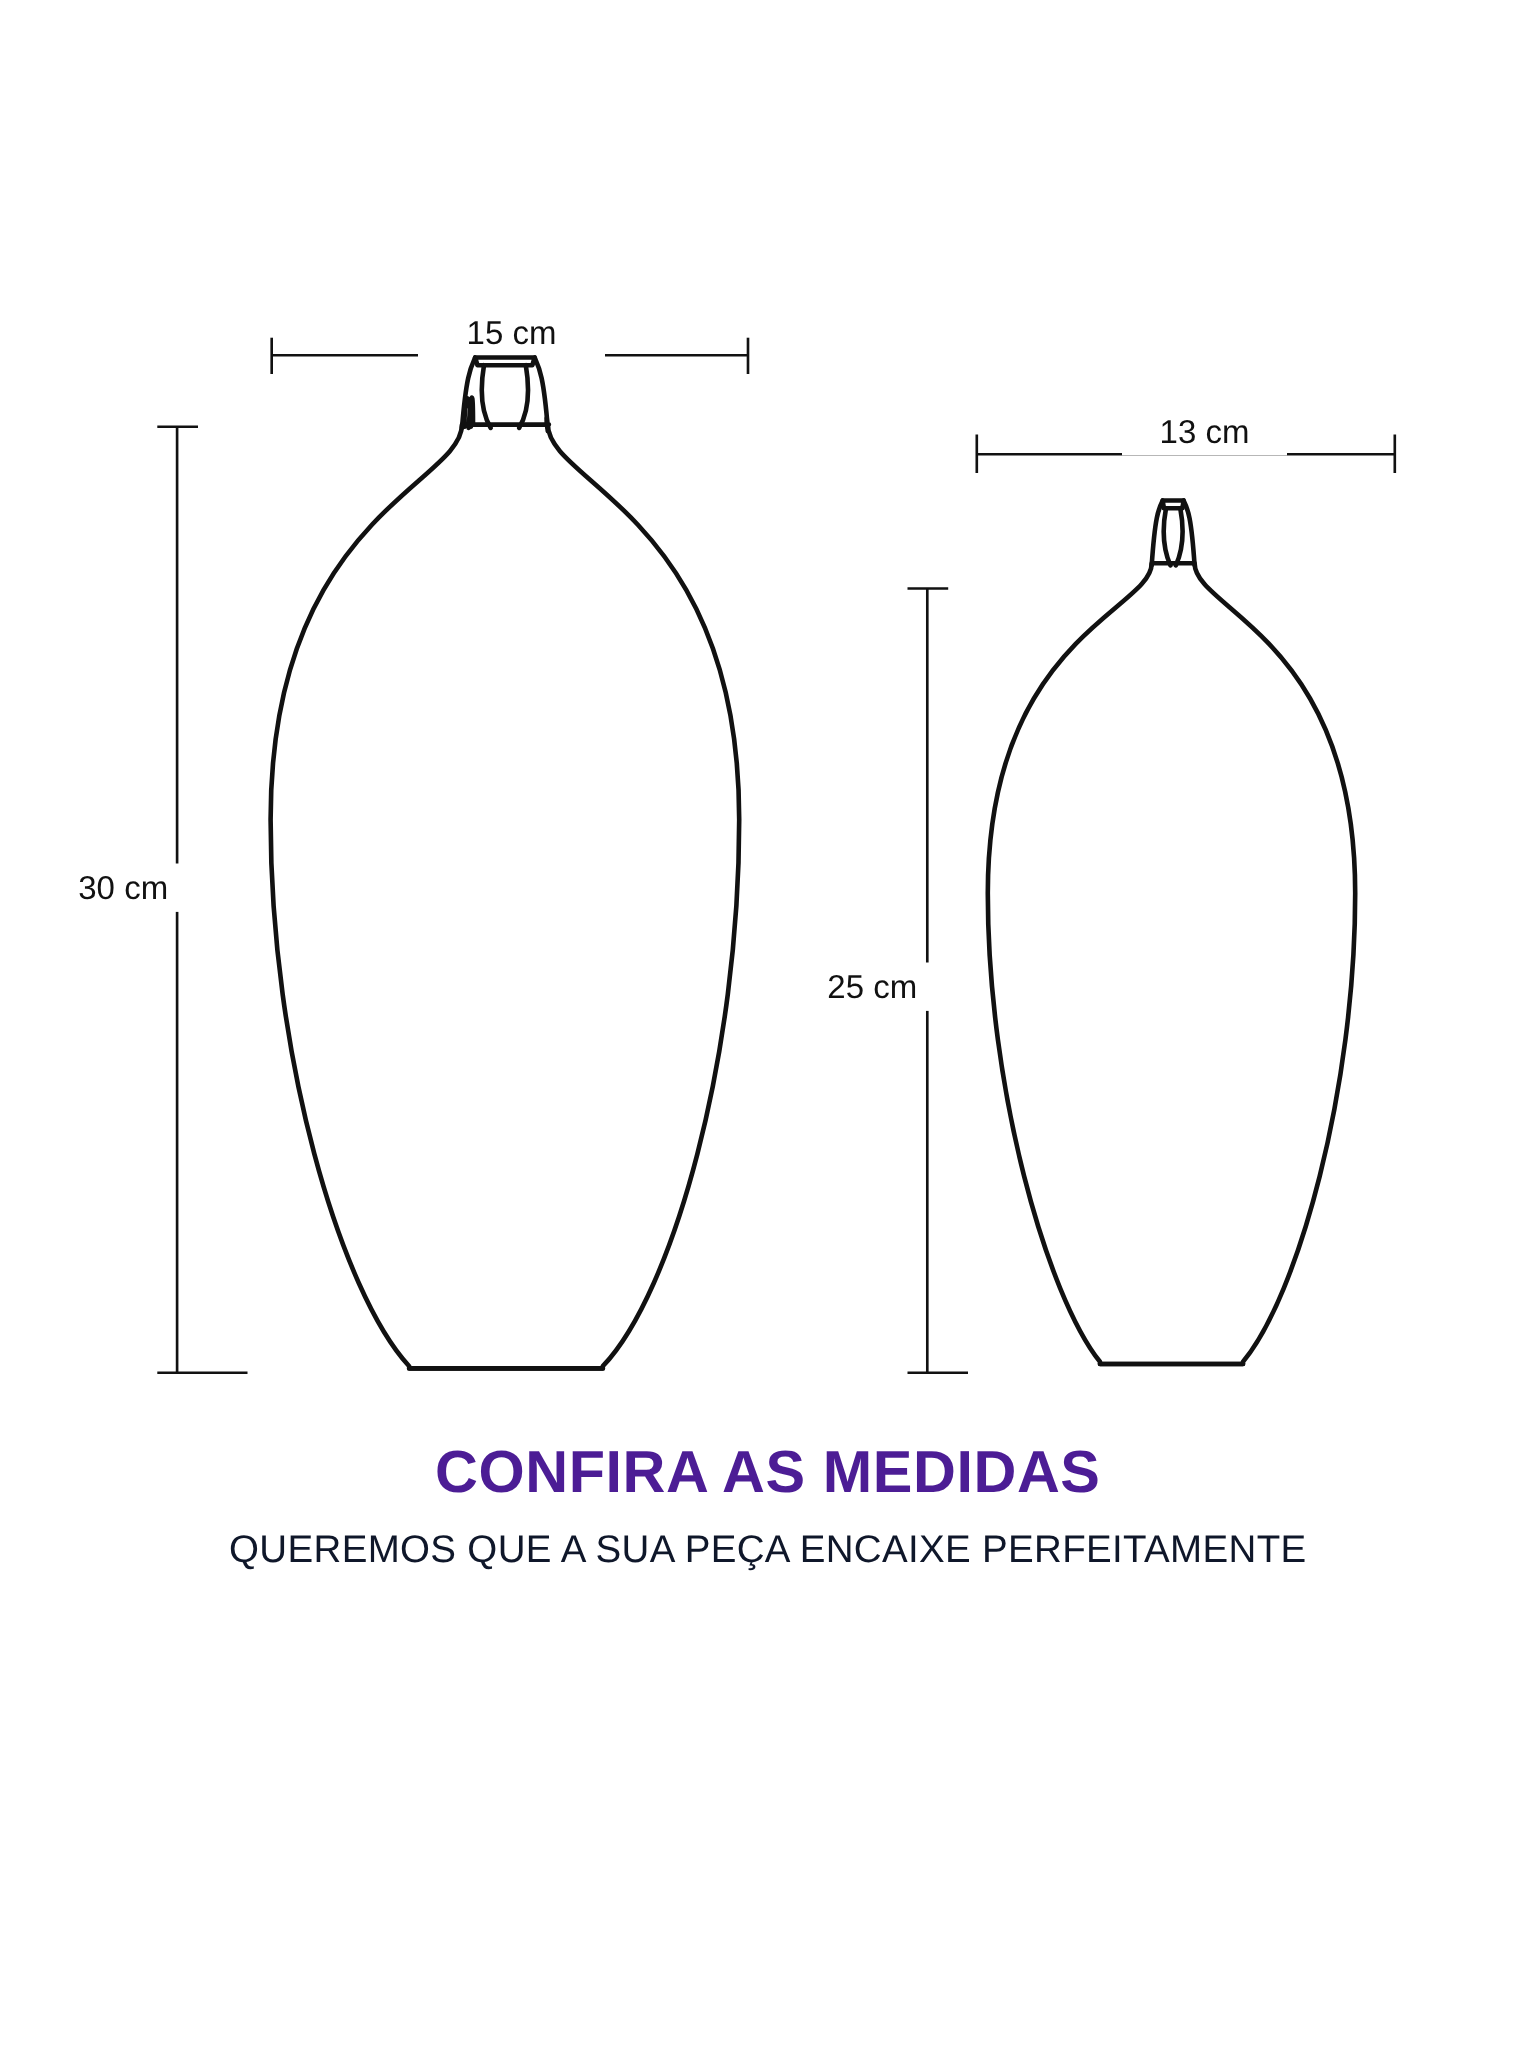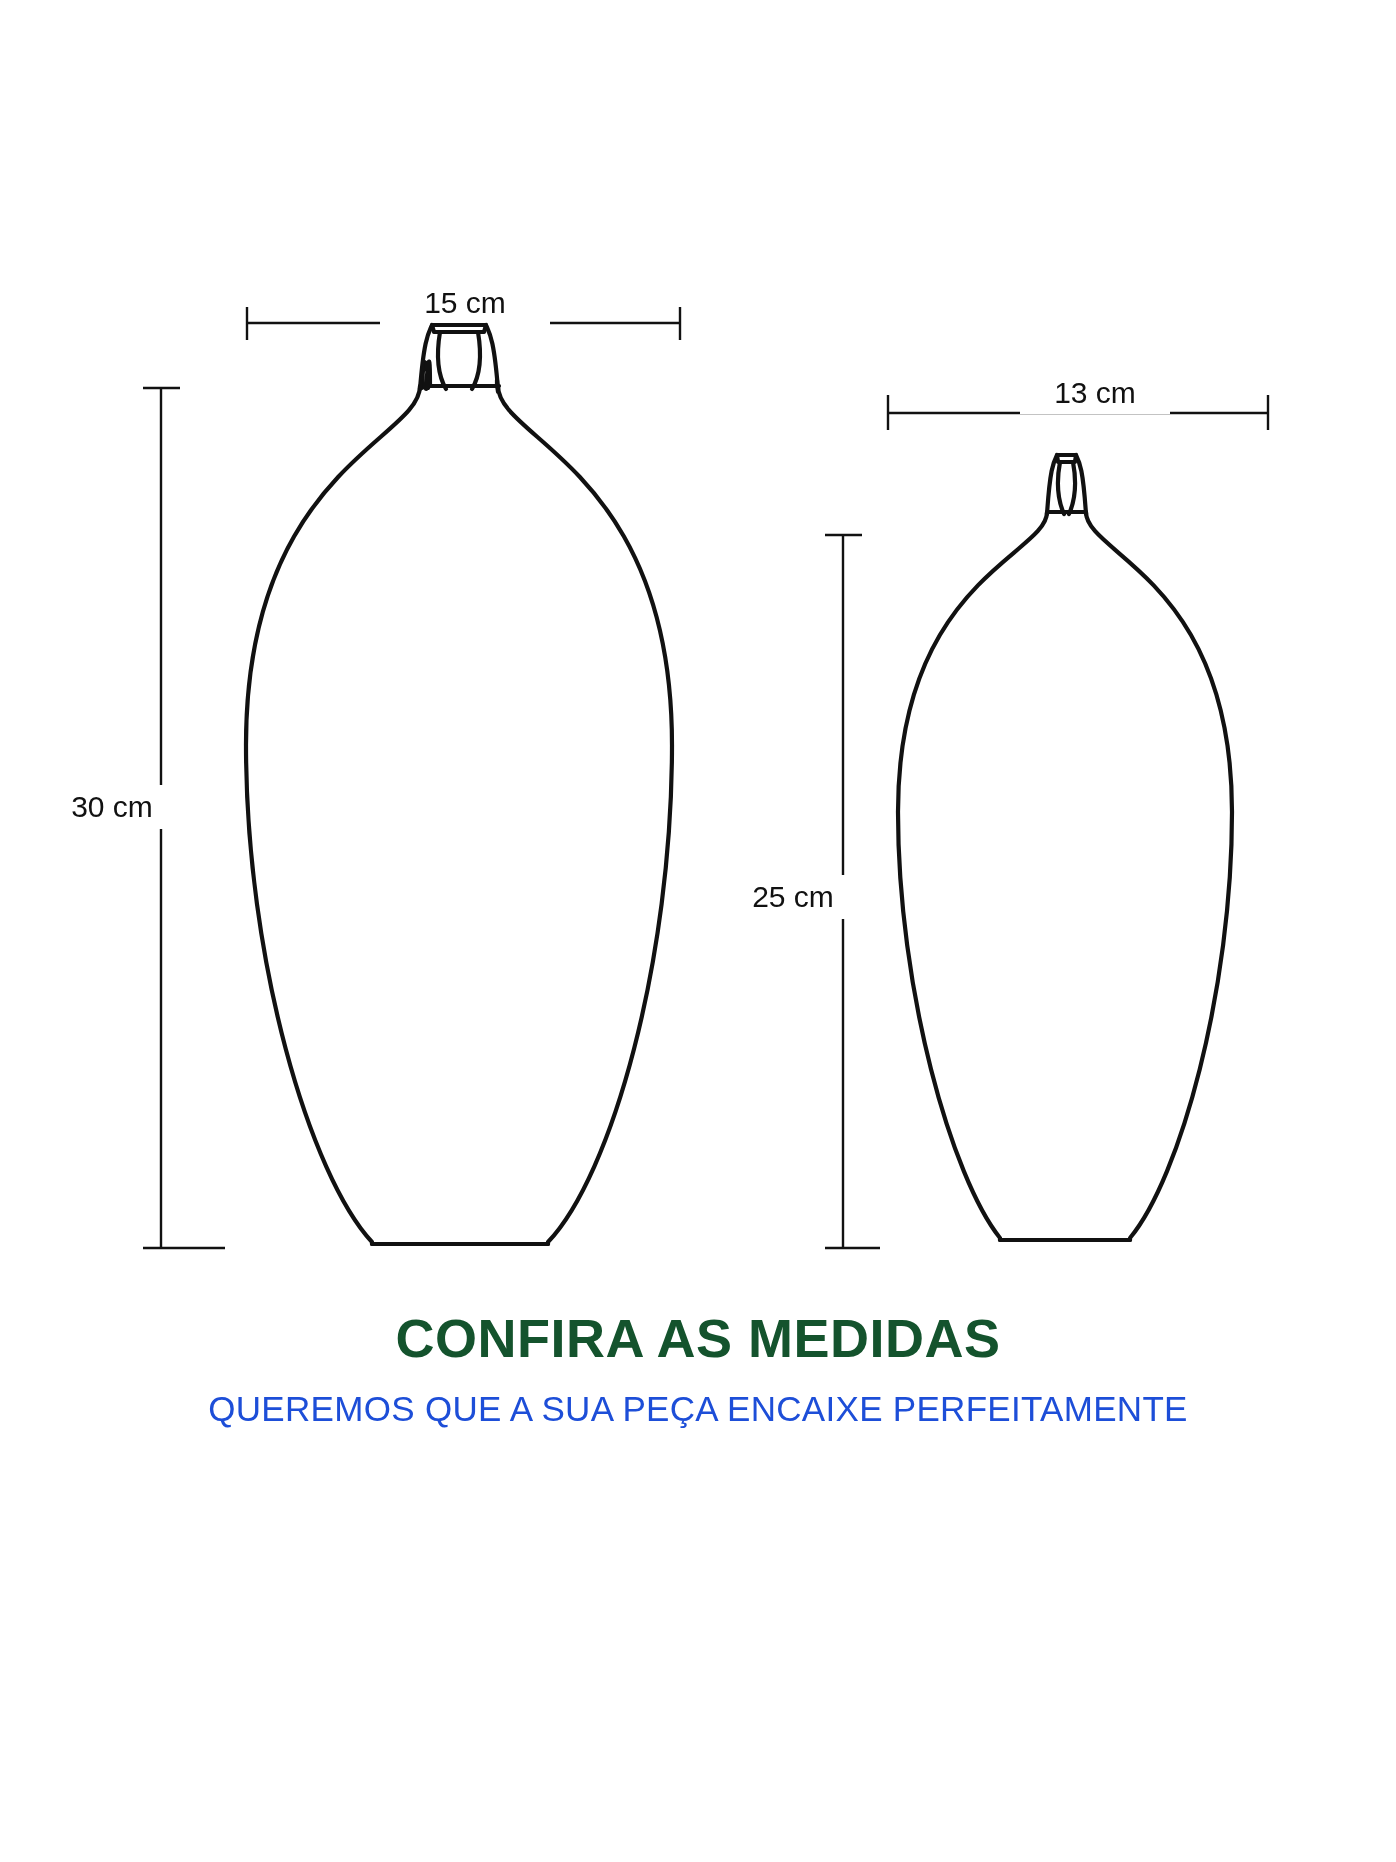--- a/index.html
+++ b/index.html
@@ -44,29 +44,29 @@
     left: 0;
     top: 1310px;
     width: 1396px;
     text-align: center;
   }
   .caption-title {
     font-family: "Liberation Sans", sans-serif;
     font-size: 54px;
     font-weight: bold;
     letter-spacing: 0.5px;
-    color: #14532d;
+    color: #4c1d95;
     margin: 0 0 18px 0;
     line-height: 1.05;
   }
   .caption-sub {
     font-family: "Liberation Sans", sans-serif;
     font-size: 35px;
     font-weight: 400;
-    color: #1d4ed8;
+    color: #0f172a;
     line-height: 1.35;
     letter-spacing: 0.3px;
     margin: 13px;
   }
   .caption-sub span {
     display: block;
   }
 </style>
 </head>
 <body>

